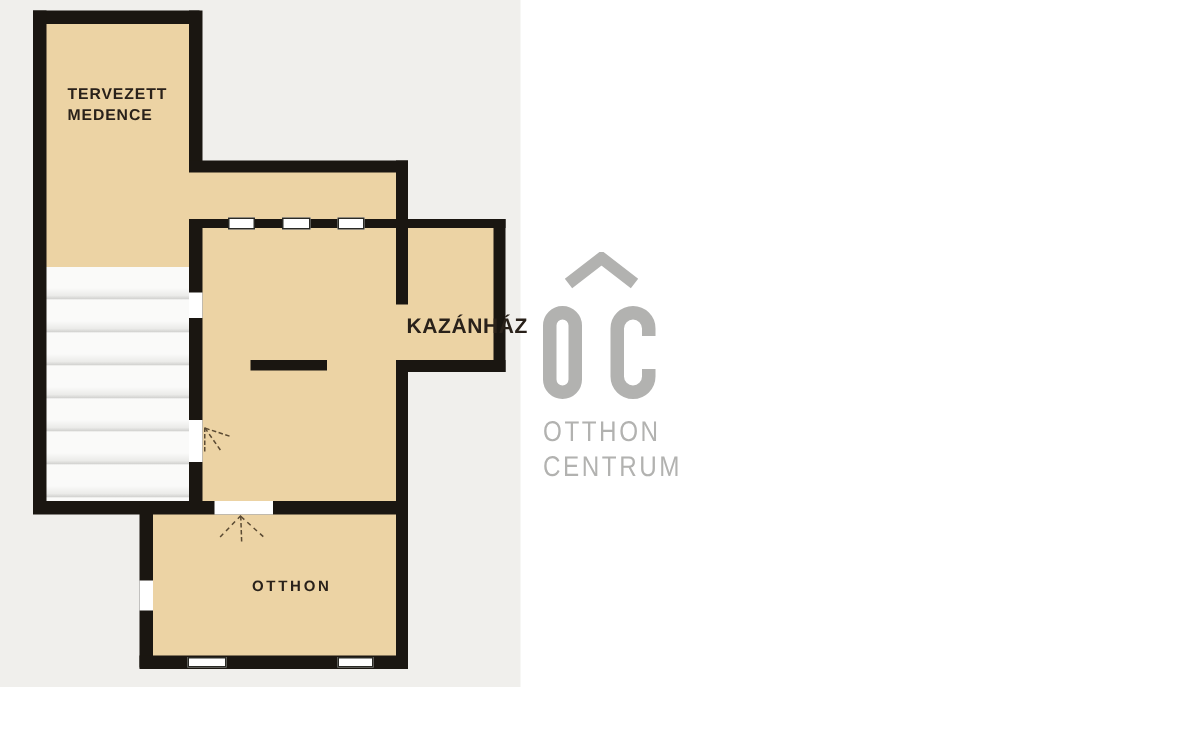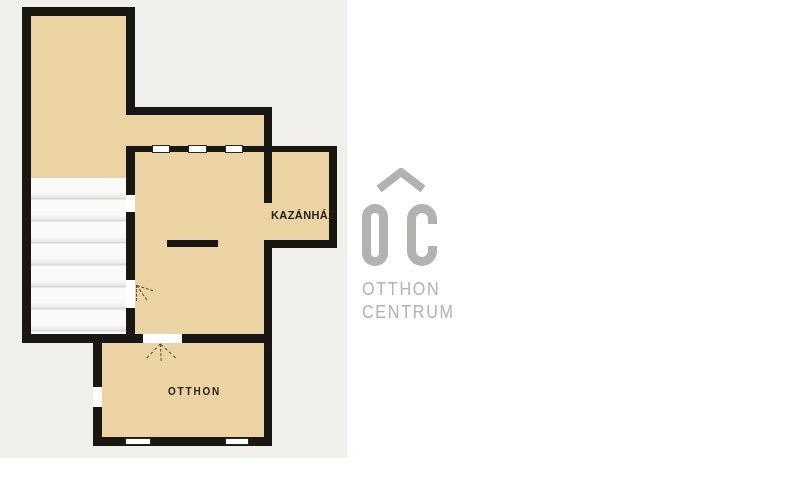--- a/index.html
+++ b/index.html
@@ -12,21 +12,21 @@
   .panel{position:absolute;left:0;top:0;width:347px;height:458px;background:var(--panel);}
   .abs{position:absolute;}
   .fill{position:absolute;background:var(--room);}
   .wall{position:absolute;background:var(--wall);}
   .gap{position:absolute;background:#ffffff;}
   .win{position:absolute;background:#ffffff;border:1px solid #2a2a25;box-sizing:border-box;}
   .stairs{position:absolute;background:repeating-linear-gradient(180deg,
       #fafaf9 0px,#fafaf9 14px,#ebebe9 19px,#d5d5d3 21px,#fafaf9 22px);}
   .label{position:absolute;color:var(--label);font-weight:bold;white-space:nowrap;}
   .lbl-pool{left:45px;top:56px;font-size:10.5px;letter-spacing:0.6px;line-height:14px;}
-  .lbl-kazan{left:271px;top:209px;font-size:11px;letter-spacing:0.4px;}
+  .lbl-kazan{left:271px;top:209px;font-size:14px;letter-spacing:0.4px;}
   .lbl-pince{left:168px;top:386px;font-size:10px;letter-spacing:1.8px;}
   .fan{position:absolute;width:0;height:0;}
   .ray{position:absolute;left:0;top:0;border-top:1px dashed #5a4a33;transform-origin:0 0;}
   
   .logo-o{position:absolute;left:362px;top:204px;width:26px;height:62px;
       border:9px solid var(--logo);border-radius:14px;box-sizing:border-box;}
   .logo-c{position:absolute;left:407px;top:204px;width:30px;height:62px;
       border:9px solid var(--logo);border-radius:15px;box-sizing:border-box;}
   .logo-c-cut{position:absolute;left:425px;top:224px;width:16px;height:22px;background:#fff;}
   .logo-word{position:absolute;left:362px;color:var(--logo);font-size:19px;
@@ -89,20 +89,24 @@
       <div class="ray" style="width:17px;transform:rotate(18deg);"></div>
       <div class="ray" style="width:18px;transform:rotate(55deg);"></div>
       <div class="ray" style="width:16px;transform:rotate(90deg);"></div>
     </div>
     <div class="fan" style="left:161px;top:344px;">
       <div class="ray" style="width:20px;transform:rotate(42deg);"></div>
       <div class="ray" style="width:17px;transform:rotate(88deg);"></div>
       <div class="ray" style="width:20px;transform:rotate(134deg);"></div>
     </div>
 
+    <div class="label lbl-pool">
+      <div>TERVEZETT</div>
+      <div>MEDENCE</div>
+    </div>
     <div class="label lbl-kazan">KAZÁNHÁZ</div>
     <div class="label lbl-pince">OTTHON</div>
   </div>
 
   <div>
     <svg class="abs" style="left:374px;top:168px;" width="54" height="26">
       <polyline points="5,21 27,4 49,21" fill="none" stroke="#b2b2b0" stroke-width="8"></polyline>
     </svg>
     <div aria-label="OC">
       <div class="logo-o"></div>

